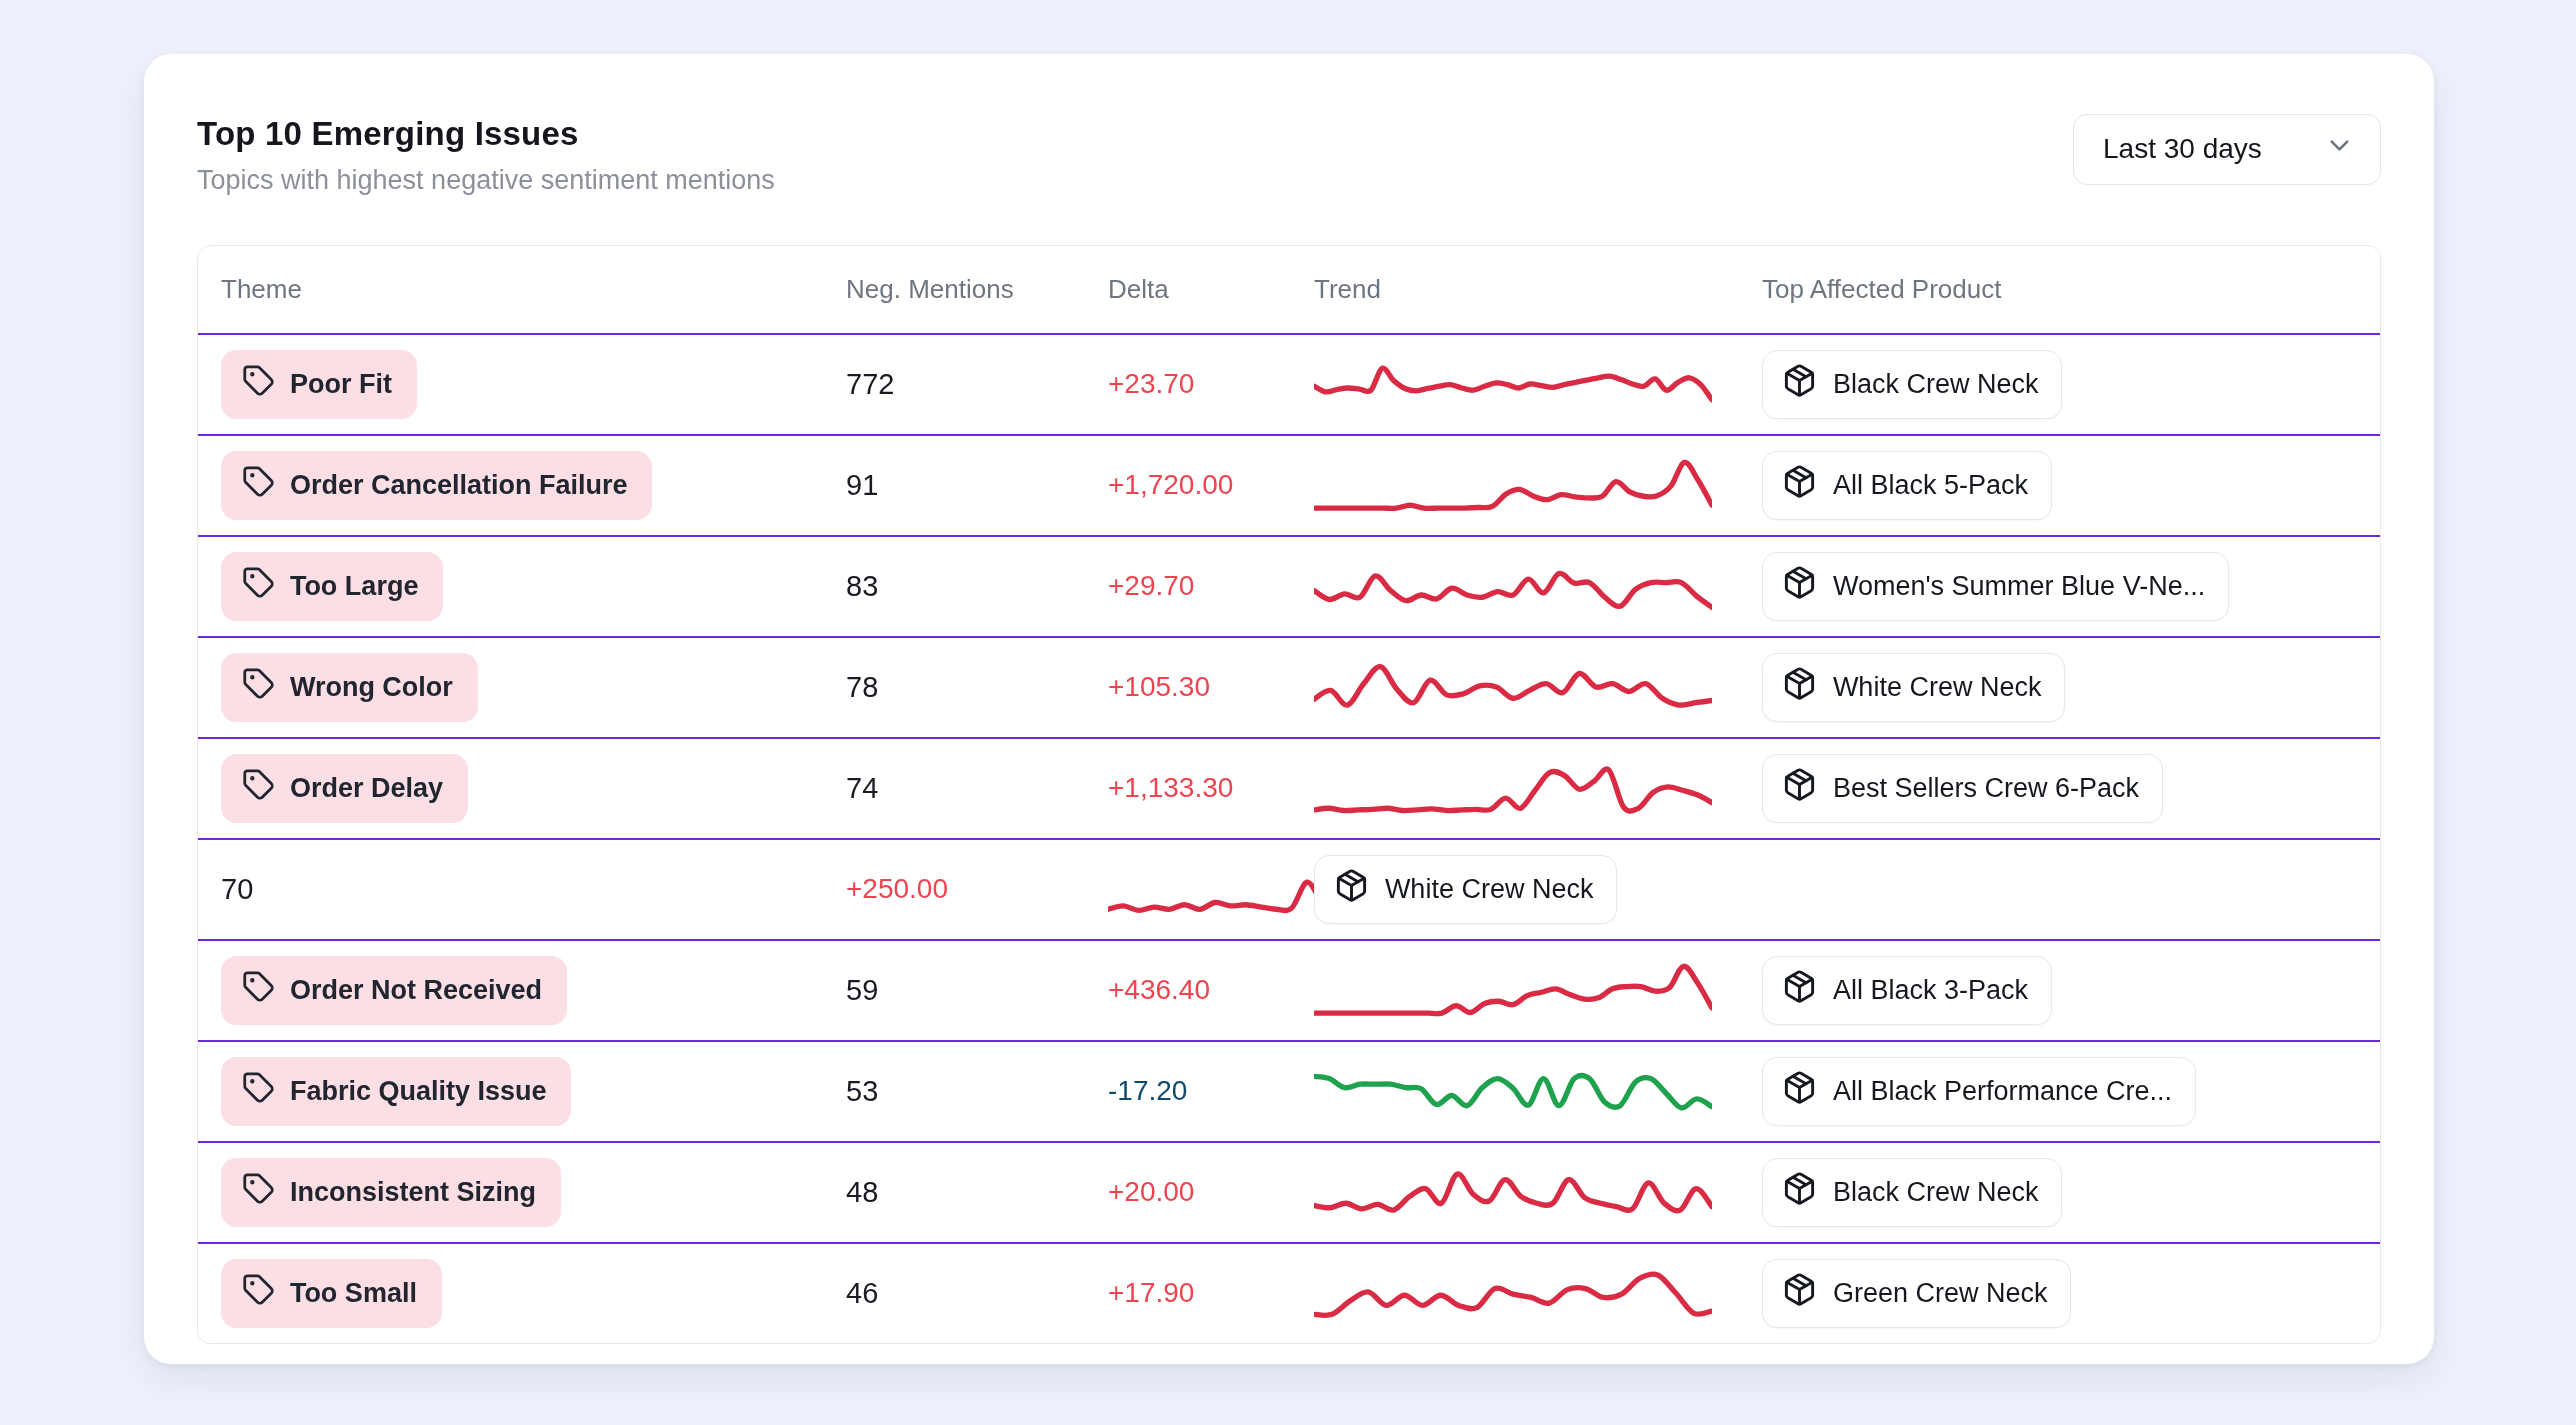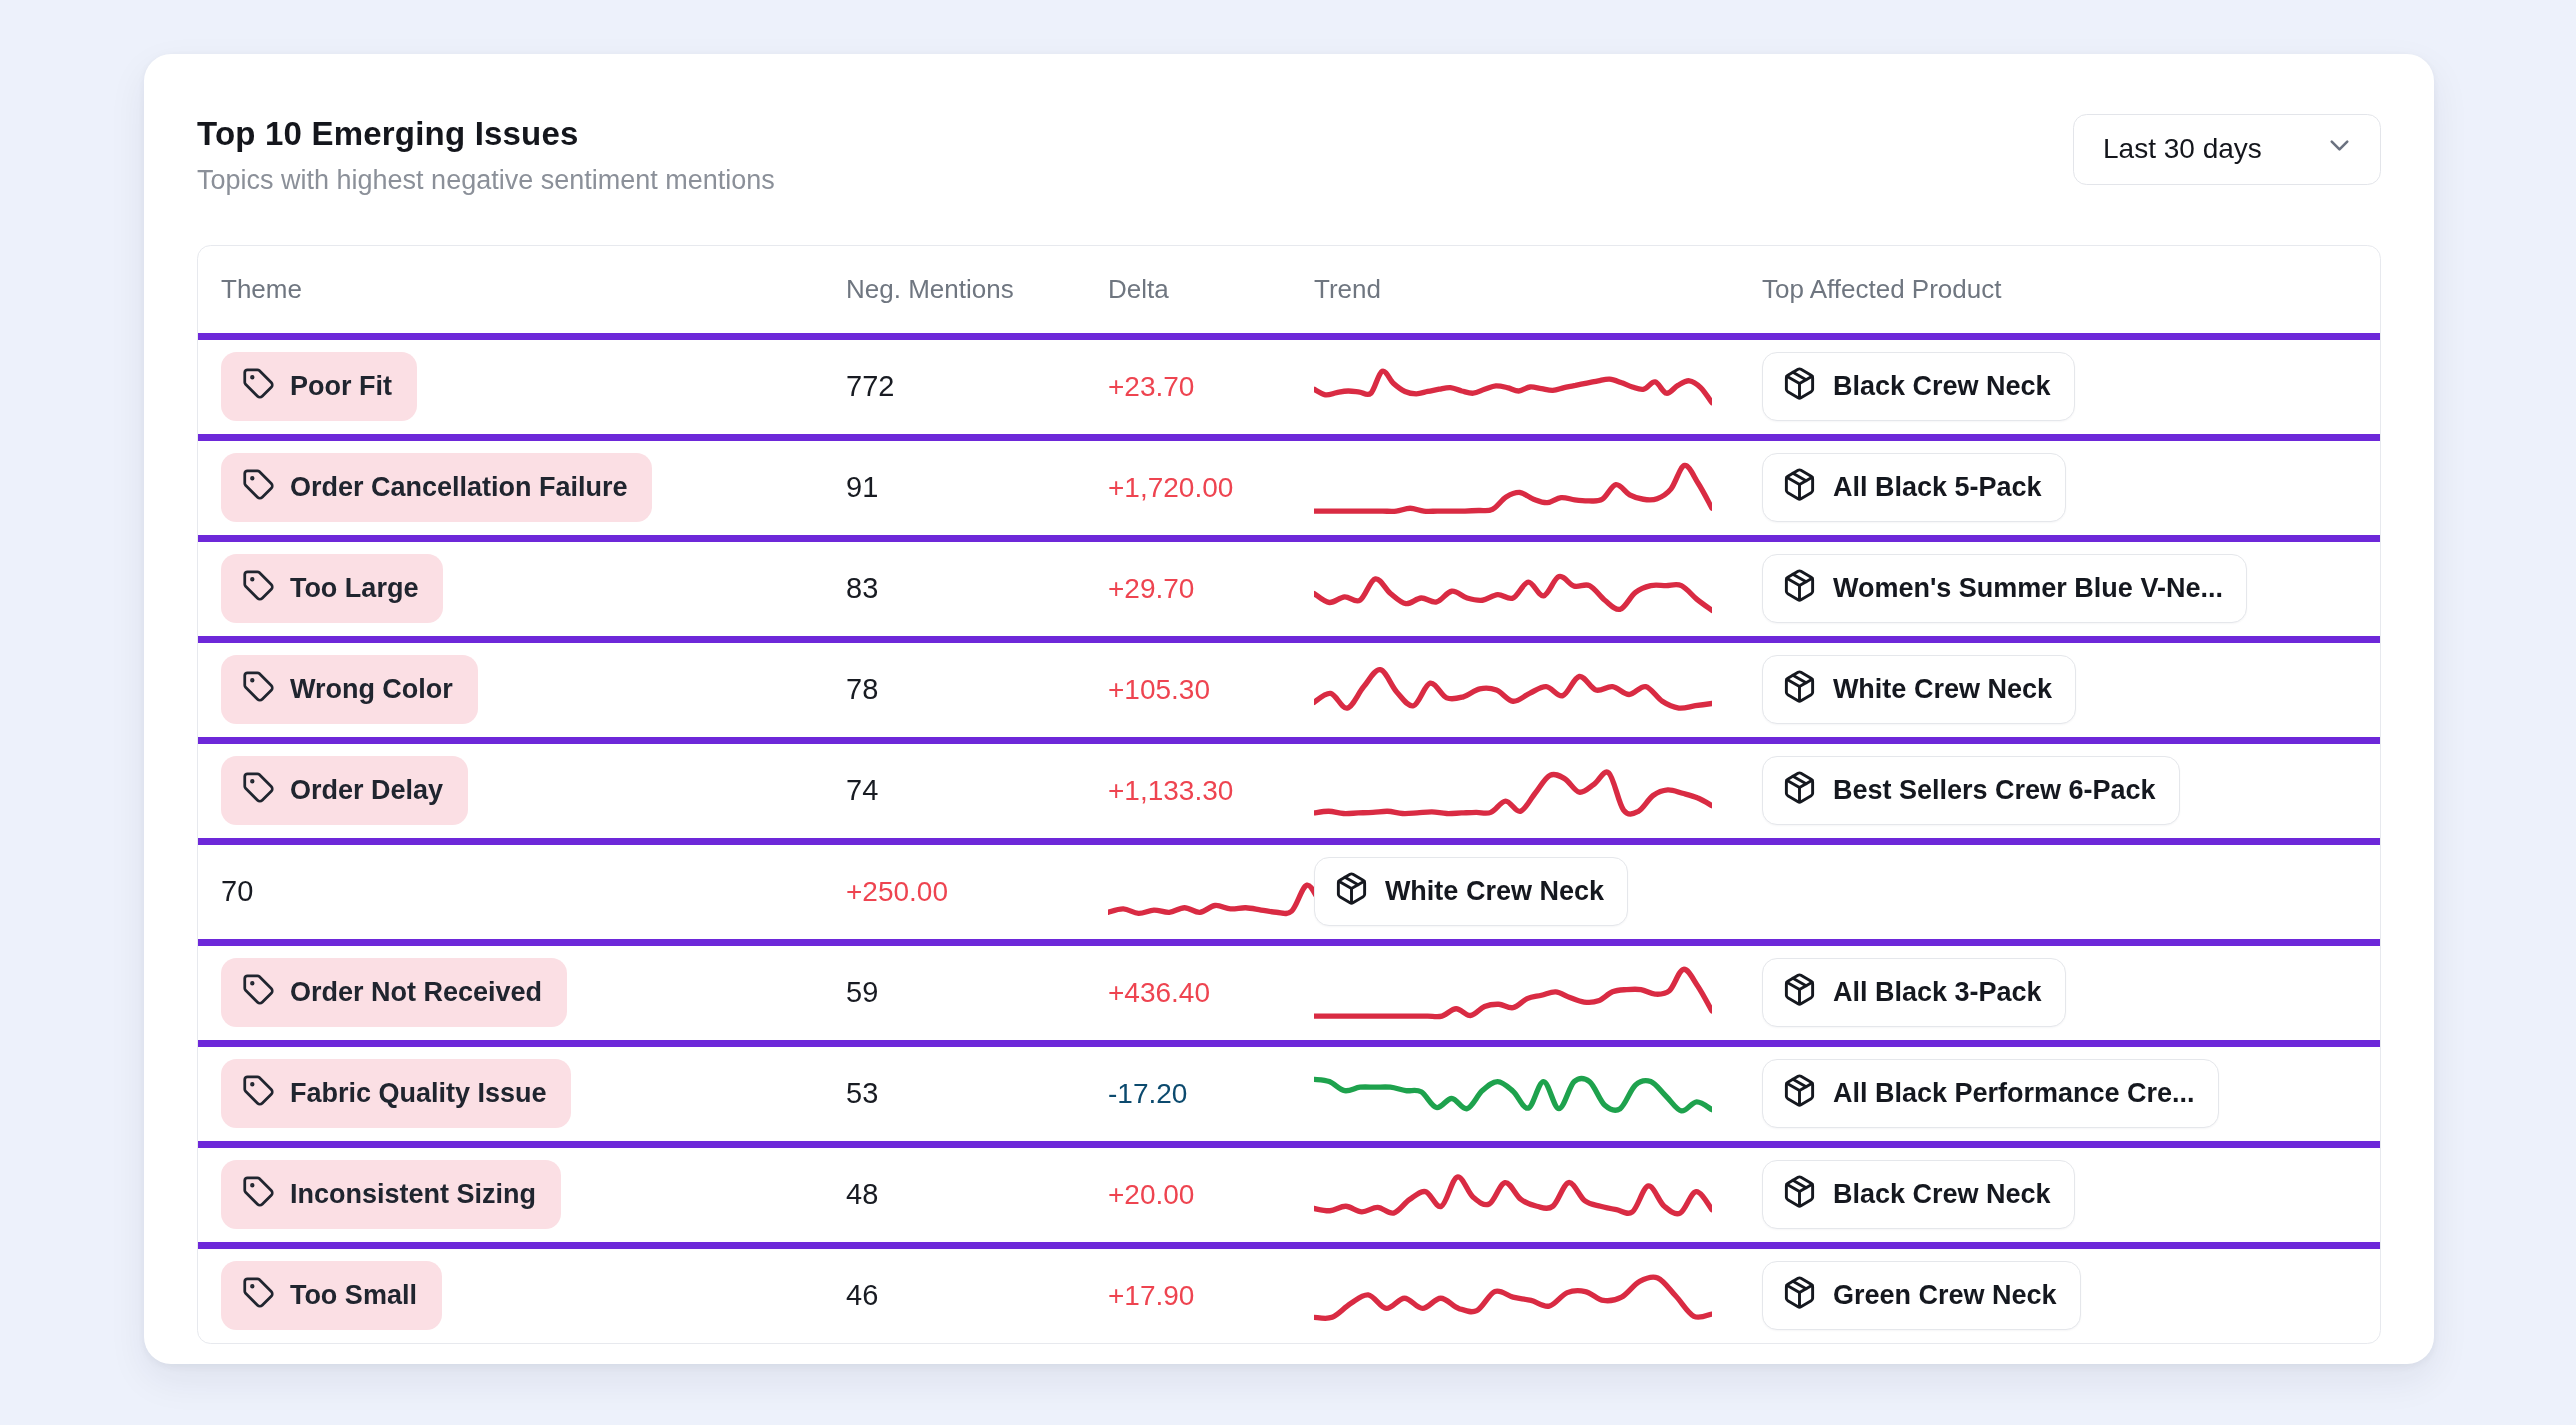--- a/index.html
+++ b/index.html
@@ -58,21 +58,21 @@
     padding: 0 23px;
     color: #6f7680;
     font-size: 26px;
   }
   .row {
     display: grid;
     grid-template-columns: 625px 262px 206px 448px 1fr;
     align-items: center;
     height: 101px;
     padding: 0 23px;
-    border-top: 7px solid #6d28d9;
+    border-top: 2px solid #6d28d9;
   }
   .badge {
     display: inline-flex;
     align-items: center;
     gap: 14.6px;
     background: #fbdfe4;
     color: #20252f;
     font-weight: 700;
     font-size: 27px;
     padding: 14.6px 25px 14.6px 21.3px;
@@ -94,21 +94,20 @@
     border: 1px solid #e5e7eb;
     border-radius: 15px;
     background: #fff;
     box-shadow: 0 1px 1.9px rgba(25,30,50,.04);
     padding: 12.6px 23px 12.6px 19.4px;
     font-size: 27px;
     color: #15181f;
     justify-self: start;
     cursor: pointer;
     white-space: nowrap;
-    font-weight: bold;
   }
   .chip svg { width: 35px; height: 35px; stroke: #15181f; flex: none; }
 </style>
 </head>
 <body>
 
 <div class="card">
   <div class="card-header">
     <div>
       <div class="title">Top 10 Emerging Issues</div>

